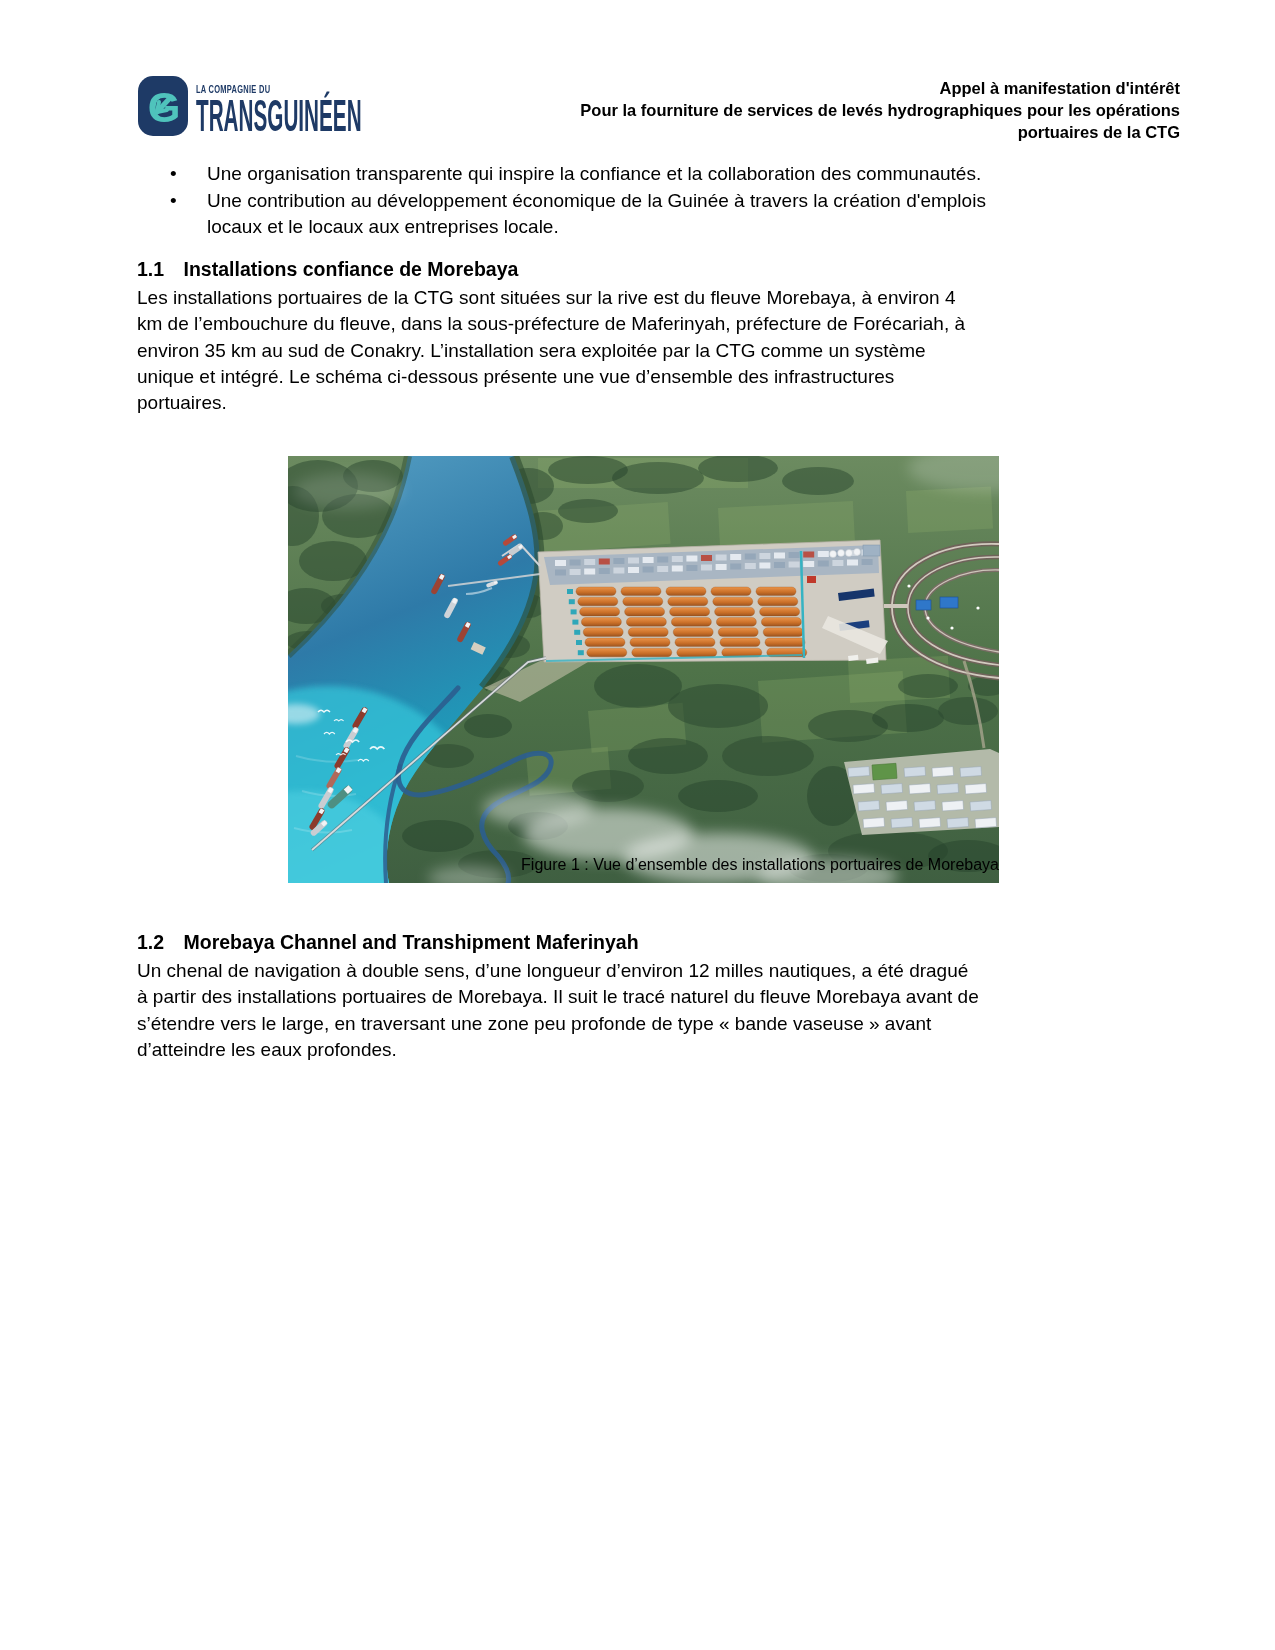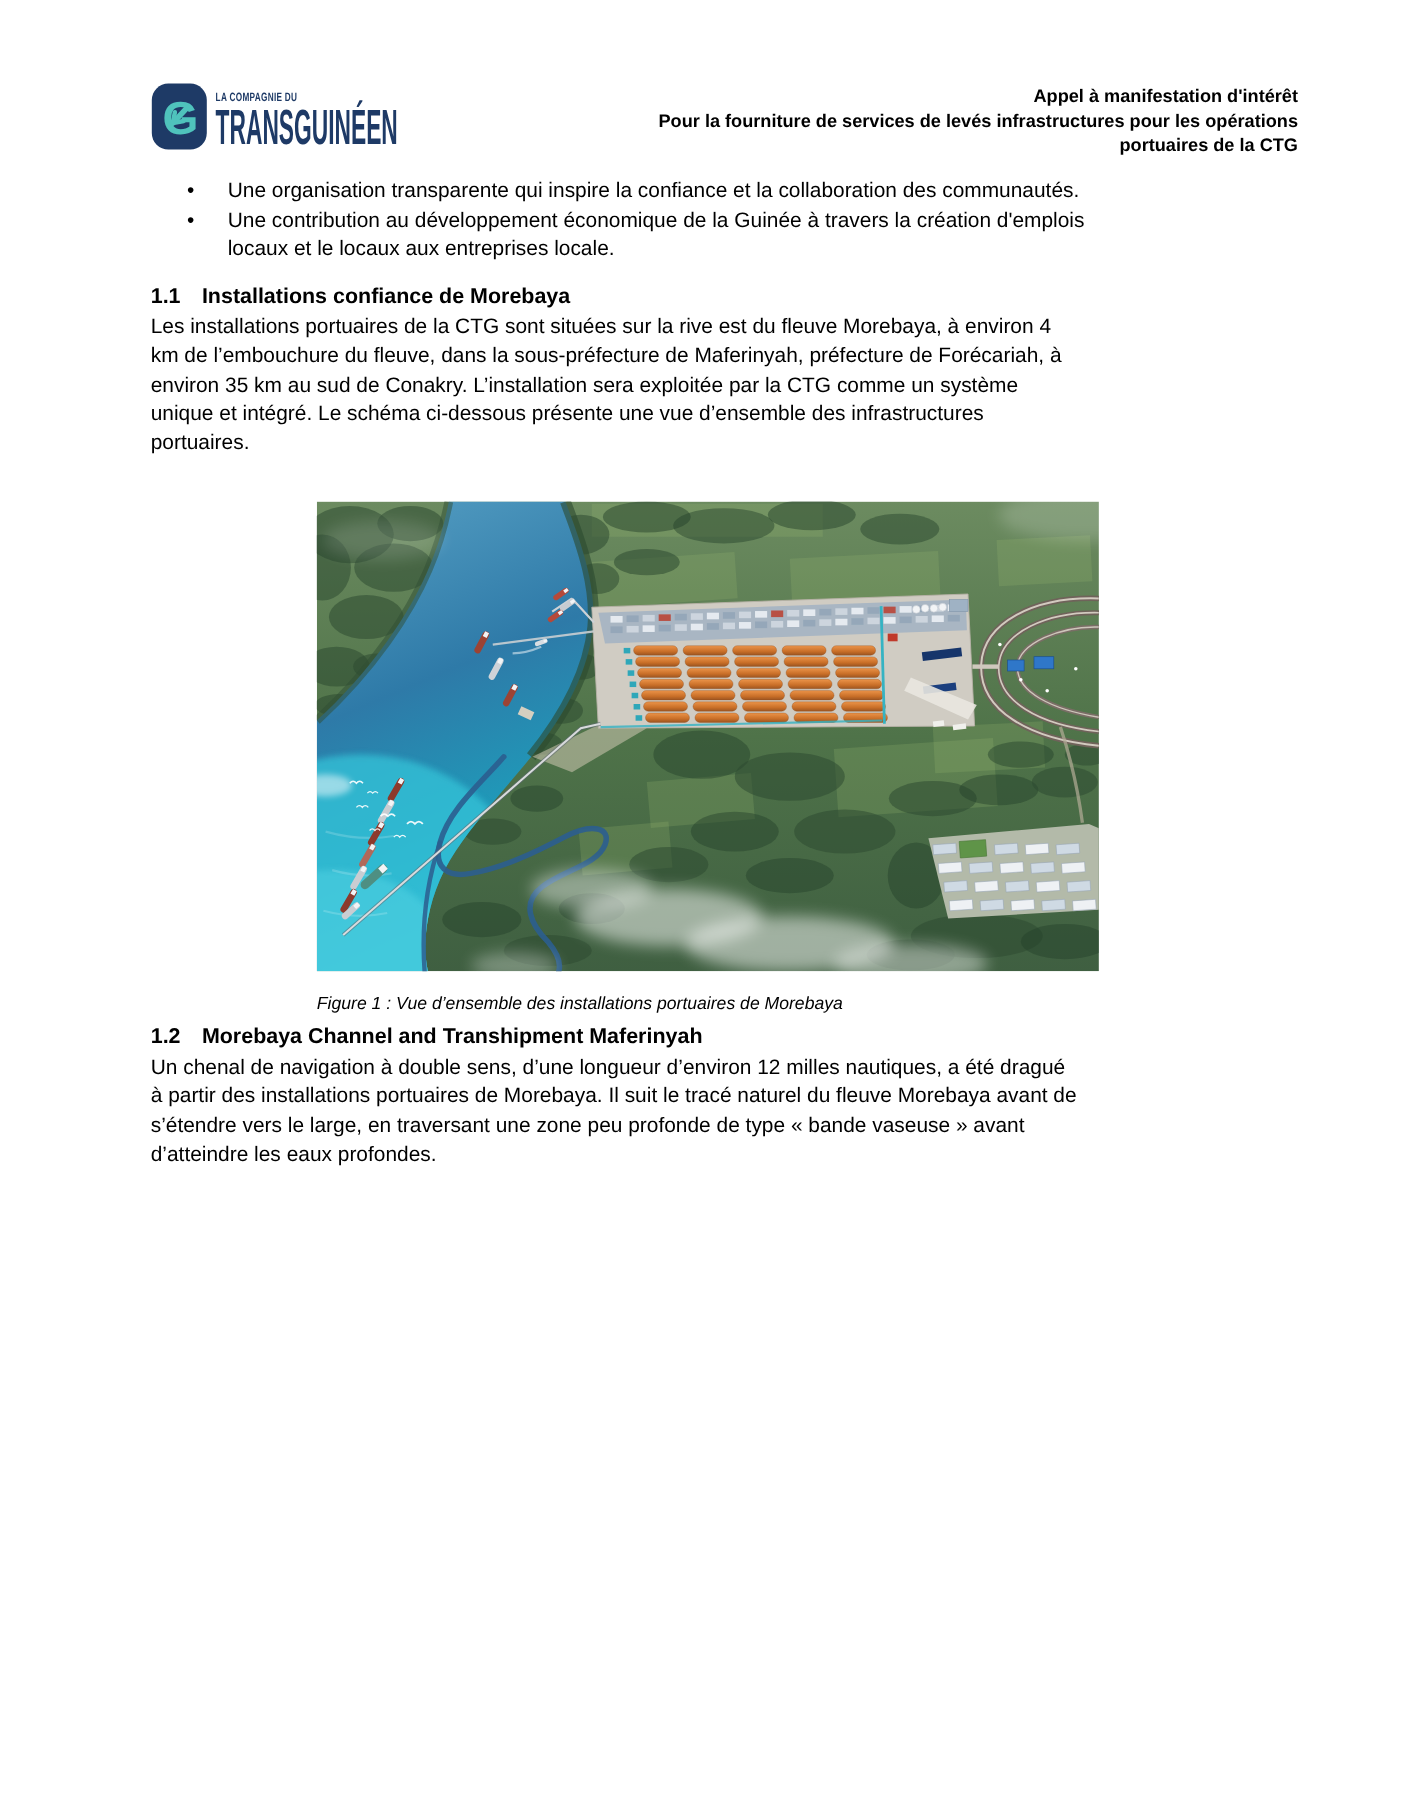--- a/index.html
+++ b/index.html
@@ -30,22 +30,22 @@
   #h12{top:931px;}
   .sec-num{margin-right:14px;text-align:center;}
   .body-para{position:absolute;left:137px;margin:0;font-size:19px;line-height:26.3px;
              white-space:pre-line;width:1056px;}
   #p11{top:285px;}
   #p12{top:958px;}
 
   
   .figure-wrap{position:absolute;left:288px;top:456px;width:711px;height:427px;}
   .figure-wrap svg{display:block;}
-  .figure-caption{position:absolute;left:288px;top:904px;width:711px;text-align:left;
-                  font-style:italic;font-size:16px;}
+  .figure-caption{position:absolute;left:288px;top:856px;width:711px;text-align:right;
+                  font-size:16px;}
 </style>
 </head>
 <body>
 
 <div class="page">
 
   <div class="header">
     <div class="logo">
       <svg width="52" height="62" viewBox="0 0 52 62">
         <rect x="1" y="1" width="50" height="60" rx="15" fill="#1e3a66"></rect>
@@ -55,21 +55,21 @@
           <path d="M20,37 l10,-2 M20,37 l2,-10" stroke-width="4" fill="none"></path>
         </g>
       </svg>
       <div class="logo-words">
         <div class="logo-tagline">LA COMPAGNIE DU</div>
         <div class="logo-name">TRANSGUINÉEN</div>
       </div>
     </div>
     <div class="header-title">
       <div>Appel à manifestation d'intérêt</div>
-      <div>Pour la fourniture de services de levés infrastructures pour les opérations</div>
+      <div>Pour la fourniture de services de levés hydrographiques pour les opérations</div>
       <div>portuaires de la CTG</div>
     </div>
   </div>
 
   <ul class="bullets">
     <li class="bullet-item">
       <span class="bullet-dot">•</span>
       <span class="bullet-text">Une organisation transparente qui inspire la confiance et la collaboration des communautés.</span>
     </li>
     <li class="bullet-item">

